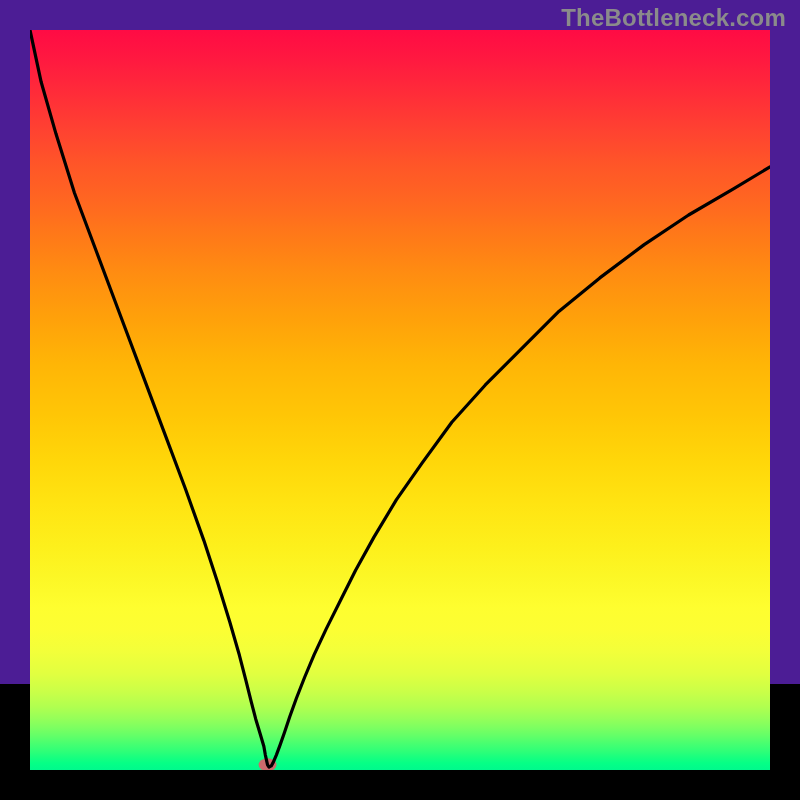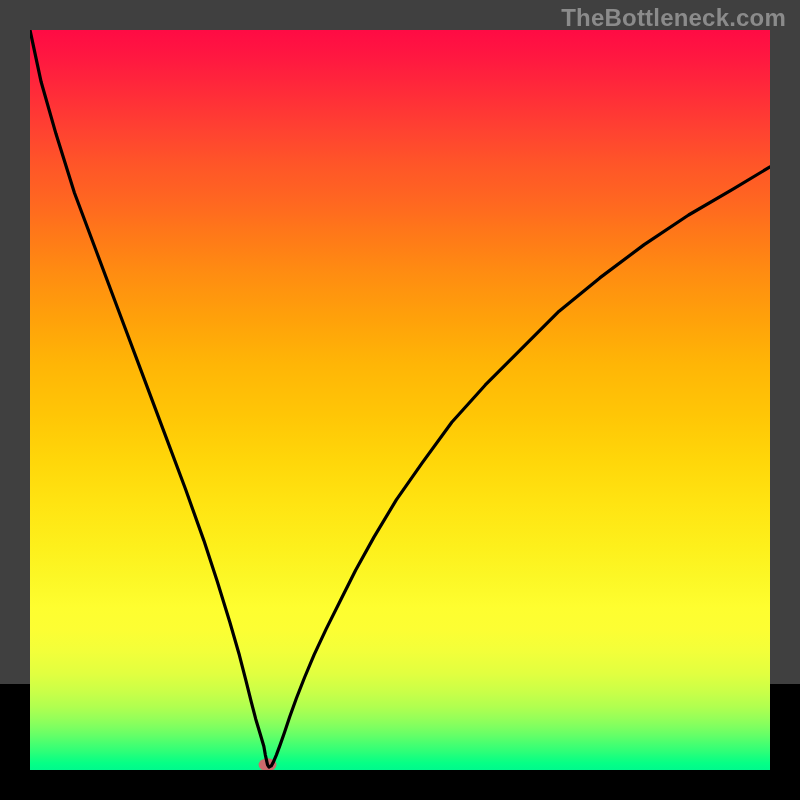--- a/index.html
+++ b/index.html
@@ -7,21 +7,21 @@
     padding: 0;
     width: 800px;
     height: 800px;
     background: #000;
     overflow: hidden;
   }
   .frame {
     position: relative;
     width: 800px;
     height: 684px;
-    background: #404040;
+    background: #4c1d95;
   }
   .watermark {
     position: absolute;
     top: 4px;
     right: 14px;
     font-family: Arial, Helvetica, sans-serif;
     font-size: 24px;
     font-weight: 600;
     color: #8b8b8b;
     letter-spacing: 0.2px;

